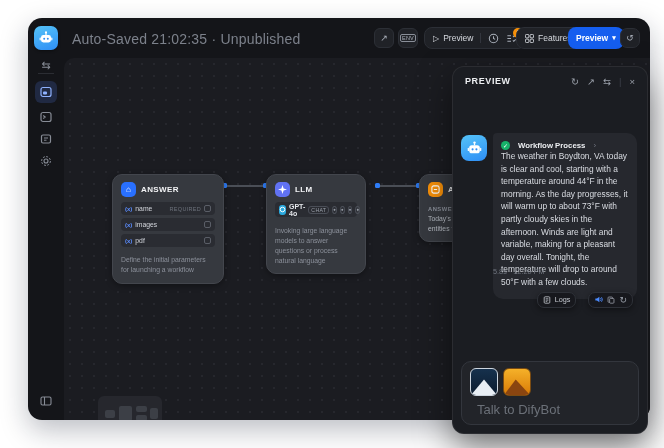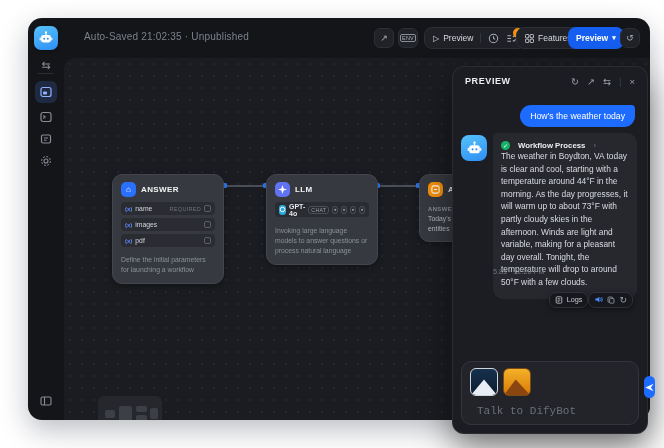--- a/index.html
+++ b/index.html
@@ -17,21 +17,21 @@
   .sidebar { position:absolute; left:0; top:0; width:36px; height:100%; }
   .app-icon { position:absolute; left:6px; top:8px; width:24px; height:24px; border-radius:7px;
     background:linear-gradient(160deg,#55c3f8,#2e8ef5); display:flex; align-items:center; justify-content:center;
     box-shadow:0 1px 3px rgba(0,0,0,.4); }
   .side-glyph { position:absolute; left:0; width:36px; text-align:center; color:#878c96; font-size:11px; line-height:14px; }
   .side-divider { position:absolute; left:10px; top:55px; width:16px; height:1px; background:#2b2d33; }
   .side-nav { position:absolute; left:7px; width:22px; height:22px; border-radius:6px; display:flex; align-items:center; justify-content:center; color:#878c96; }
   .side-nav.active { background:rgba(86,132,255,.18); color:#8fb2ff; }
 
   
-  .autosave { position:absolute; left:56px; top:13px; font-size:10px; color:#7c818b; letter-spacing:.2px; }
+  .autosave { position:absolute; left:44px; top:13px; font-size:14px; color:#7c818b; letter-spacing:.2px; }
   .tb-iconbtn { position:absolute; top:10px; width:20px; height:20px; border-radius:6px; background:#202227;
     border:1px solid #2c2f36; color:#aab0ba; display:flex; align-items:center; justify-content:center; font-size:9px; }
   .env-box { font-size:5.5px; border:1px solid #8a8f99; border-radius:2px; padding:0 1px; color:#aab0ba; letter-spacing:.2px; }
   .preview-group { position:absolute; left:396px; top:9px; height:22px; background:#1f2126; border:1px solid #2c2f36;
     border-radius:8px; display:flex; align-items:center; padding:0 8px; gap:7px; color:#d7dae0; }
   .pg-divider { width:1px; height:10px; background:#33363e; }
   .pill-btn { position:absolute; top:9px; height:22px; border-radius:8px; display:flex; align-items:center; gap:4px;
     padding:0 8px; font-size:8.5px; }
   .features-btn { background:#202227; border:1px solid #2c2f36; color:#d7dae0; }
   .publish-btn { background:#155eef; color:#ffffff; font-weight:bold; }
@@ -77,37 +77,37 @@
   .chat-avatar { position:absolute; left:8px; top:68px; width:26px; height:26px; border-radius:8px;
     background:linear-gradient(160deg,#55c3f8,#2e8ef5); display:flex; align-items:center; justify-content:center; }
   .bot-bubble { position:absolute; left:40px; top:66px; right:10px; background:#26282e; border-radius:10px;
     border-top-left-radius:4px; padding:8px 8px 10px 8px; }
   .process-row { display:flex; align-items:center; gap:8px; }
   .check-circle { width:9px; height:9px; border-radius:50%; background:#17b26a; color:#fff; font-size:6px;
     display:flex; align-items:center; justify-content:center; }
   .process-label { font-size:7.8px; font-weight:bold; color:#eceef1; }
   .process-chevron { font-size:8px; color:#6f747e; }
   .bot-text { margin-top:0; font-size:8.4px; line-height:1.5; color:#d9dce2; }
-  .msg-actions { position:absolute; right:4px; bottom:-9px; display:flex; gap:0; }
+  .msg-actions { position:absolute; right:4px; bottom:-9px; display:flex; gap:12px; }
   .action-pill { background:#17181d; border:1px solid #2e3138; border-radius:7px; display:flex; align-items:center;
     gap:4px; padding:2px 5px; color:#c6cad1; font-size:7.3px; box-shadow:0 2px 6px rgba(0,0,0,.4); }
   .meta-row { position:absolute; left:40px; top:200px; font-size:7.3px; color:#6f747e; }
   .input-card { position:absolute; left:8px; right:8px; bottom:8px; height:64px; background:#222429;
     border:1px solid #33363d; border-radius:10px; padding:6px 8px; }
   .thumbs { display:flex; gap:5px; }
   .thumb { width:28px; height:28px; border-radius:6px; overflow:hidden; position:relative; }
   .thumb1 { background:linear-gradient(180deg,#16314d 0%,#0b1b2e 100%); border:1px solid #cdd5de; }
   .thumb2 { background:linear-gradient(180deg,#f5b129 0%,#d97a06 100%); border:1px solid #7a4b12; }
   .mountain { position:absolute; bottom:0; left:0; width:100%; height:60%; }
   .m1 { background:#e8eef4; clip-path:polygon(50% 0,100% 100%,0 100%); }
   .m2 { background:#8a4510; clip-path:polygon(45% 0,100% 100%,0 100%); }
   .input-row { position:absolute; left:8px; right:8px; bottom:7px; display:flex; align-items:center; gap:7px; }
   .caret { width:1.5px; height:11px; background:#1d6bff; }
-  .chat-input { flex:1; background:transparent; border:none; outline:none; color:#d9dce2; font-size:11px;
-    font-family:Liberation Mono, monospace;margin-top:48px; }
+  .chat-input { flex:1; background:transparent; border:none; outline:none; color:#d9dce2; font-size:13px;
+    font-family:Liberation Sans, sans-serif;margin-top:48px; }
   .chat-input::placeholder { color:#6b7078; }
   .send-btn { width:24px; height:22px; border-radius:7px; background:#1d6bff; display:flex; align-items:center; justify-content:center; }
 
   svg { display:block; }
 </style>
 </head>
 <body>
 
 <div class="app-window">
 
@@ -232,21 +232,21 @@
         <span class="var-type"></span>
       </div>
       <div class="var-row">
         <span class="var-x">(x)</span>
         <span class="var-name">pdf</span>
         <span class="var-type"></span>
       </div>
       <div class="node-desc">Define the initial parameters for launching a workflow</div>
     </div>
 
-    <div class="node" style="left:202px; top:116px; width:112px;">
+    <div class="node" style="left:202px; top:116px; width:100px;">
       <div class="node-header">
         <span class="node-icon" style="background:#6172f3;">
           <svg width="9" height="9" viewBox="0 0 10 10">
               <path d="M5 0l1.2 3.8L10 5 6.2 6.2 5 10 3.8 6.2 0 5l3.8-1.2z" fill="#fff"></path>
             </svg>
         </span>
         <span class="node-title">LLM</span>
       </div>
       <div class="model-row">
         <span class="gpt-icon">
@@ -292,21 +292,20 @@
 <div class="preview-panel">
   <div class="pv-header">
     <span class="pv-title">PREVIEW</span>
     <span class="pv-hicon">↻</span>
     <span class="pv-hicon">↗</span>
     <span class="pv-hicon">⇆</span>
     <span class="pv-hicon" style="color:#3d4049;">|</span>
     <span class="pv-hicon">×</span>
   </div>
 
-  <div class="user-bubble">How's the weather today</div>
 
   <div class="chat-avatar">
     <svg width="17" height="17" viewBox="0 0 16 16">
       <line x1="8" y1="3" x2="8" y2="5" stroke="#fff" stroke-width="1.2"></line>
         <circle cx="8" cy="2.4" r="1.1" fill="#fff"></circle>
       <rect x="3" y="5" width="10" height="7.5" rx="2.4" fill="#fff"></rect>
       <rect x="1.6" y="7.4" width="1.2" height="3" rx=".6" fill="#fff"></rect>
         <rect x="13.2" y="7.4" width="1.2" height="3" rx=".6" fill="#fff"></rect>
       <circle cx="6.2" cy="8.8" r="1" fill="#2e8ef5"></circle>
         <circle cx="9.8" cy="8.8" r="1" fill="#2e8ef5"></circle>

